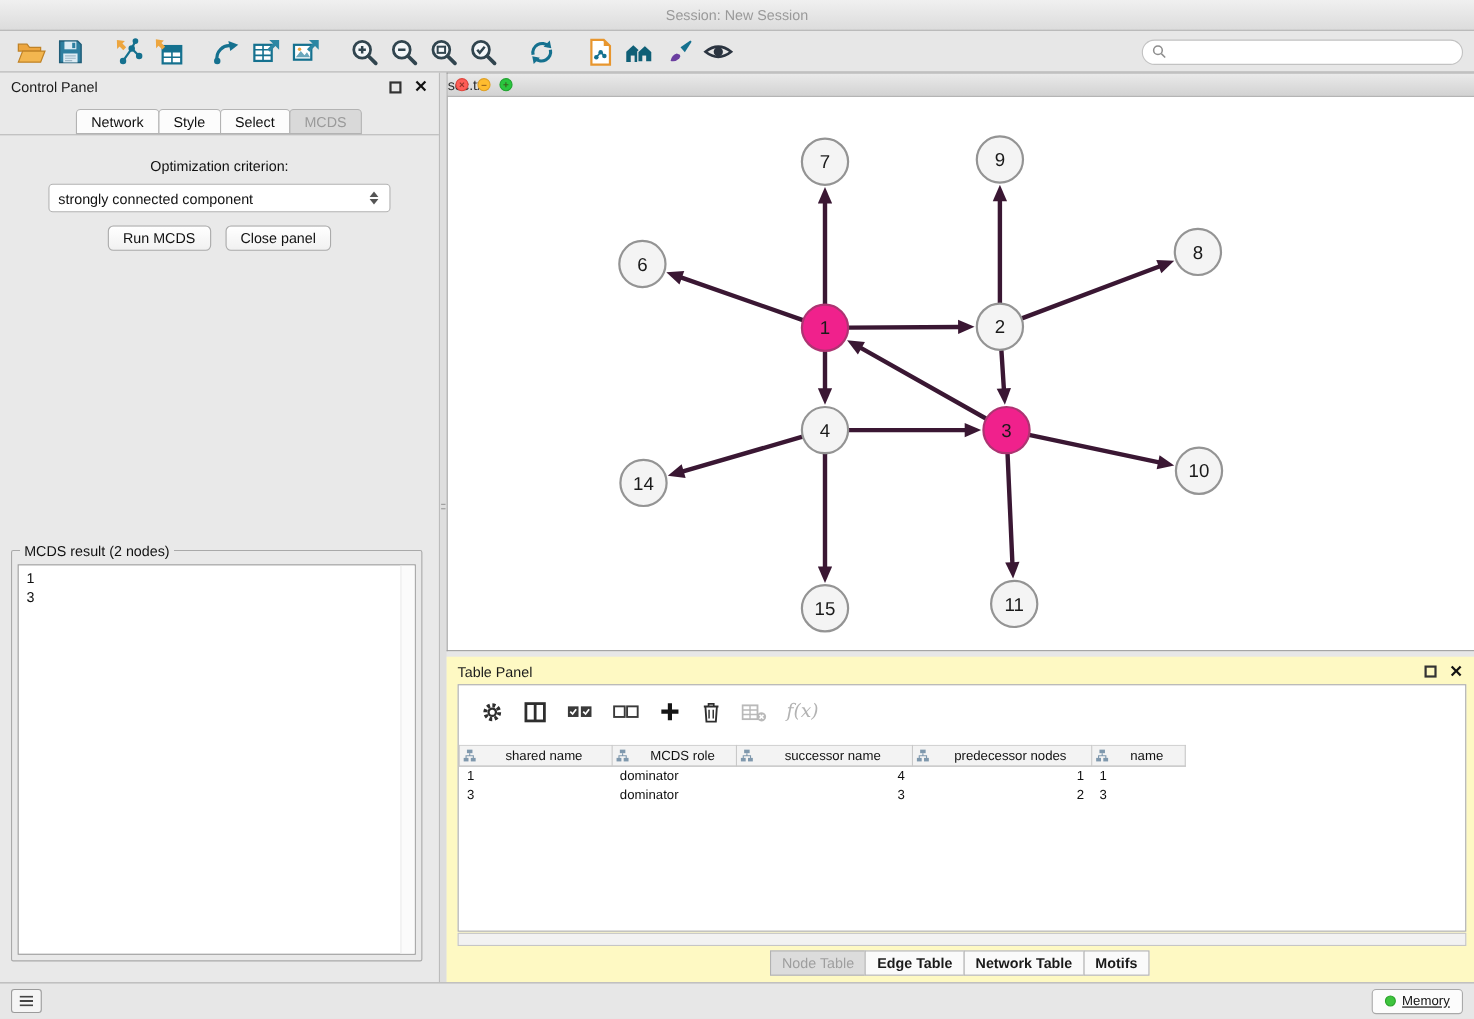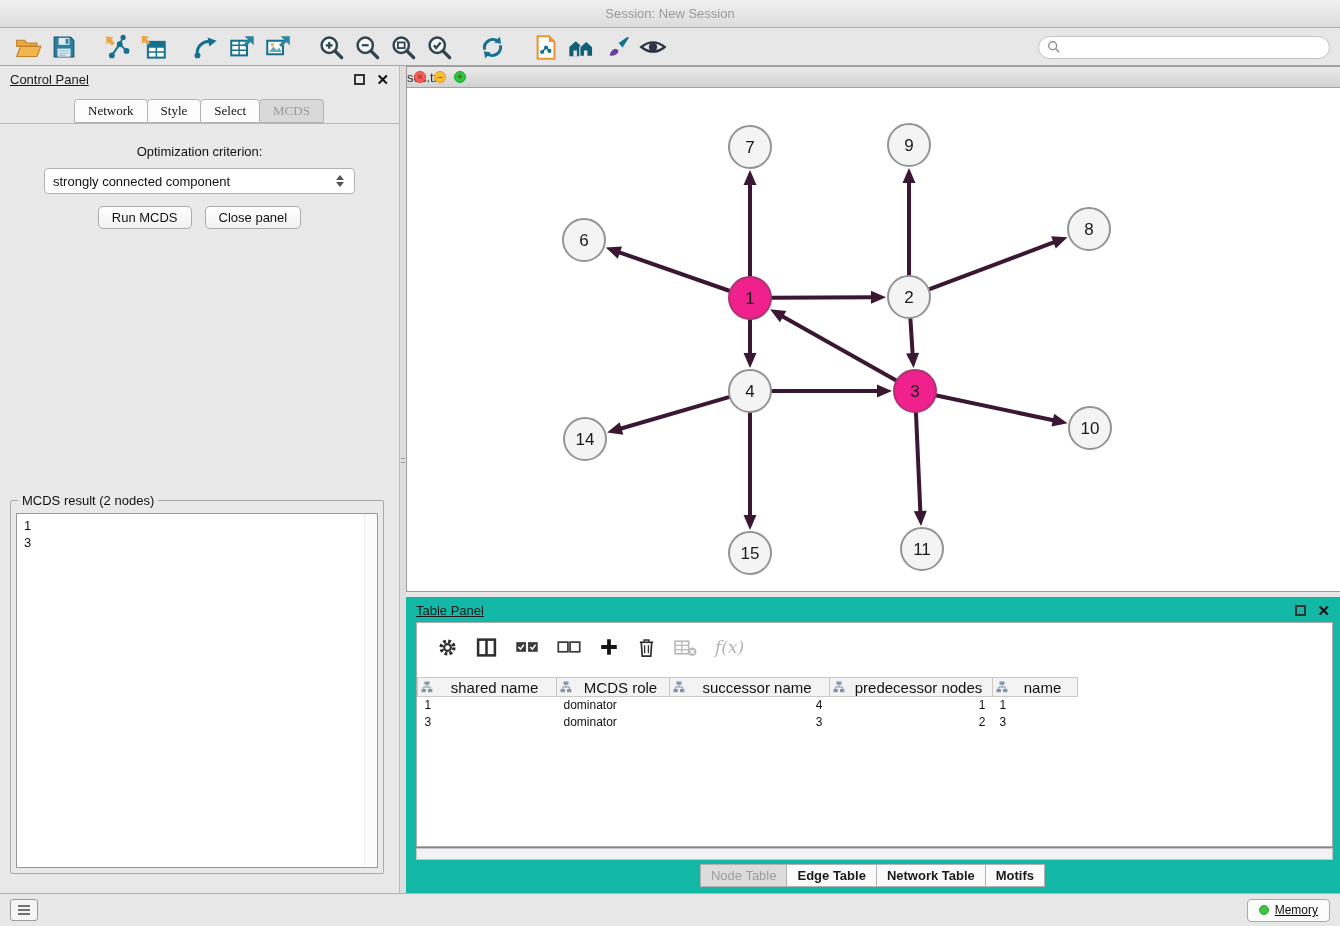--- a/index.html
+++ b/index.html
@@ -10,25 +10,25 @@
 .titlebar .title{position:absolute;left:0;right:0;top:0;line-height:28px;text-align:center;font-size:13px;color:#9a9a9a;}
 .toolbar{position:absolute;top:29px;left:0;right:0;height:37px;background:#e7e7e7;border-bottom:1px solid #a6a6a6;display:flex;align-items:center;padding:0 10px;}
 .tb-btn{height:32px;min-width:36px;display:flex;align-items:center;justify-content:center;}
 .gap{width:17px;}
 .search-box{margin-left:auto;width:292px;height:23px;background:#fff;border:1px solid #c2c2c2;border-radius:12px;display:flex;align-items:center;padding:0 8px;gap:5px;}
 .search-box input{border:none;outline:none;flex:1;font-size:13px;background:transparent;font-family:inherit;}
 
 
 .control-panel{position:absolute;left:0;top:66px;width:400px;bottom:33px;background:#e9e9e9;border-right:1px solid #bcbcbc;}
 .panel-header{height:27px;display:flex;align-items:center;padding:0 10px;font-size:13px;color:#1a1a1a;}
-.panel-header .ph-title{flex:1;text-decoration:underline;}
+.panel-header .ph-title{flex:1;}
 .float-btn{width:11px;height:11px;border:2px solid #333;margin-right:11px;background:transparent;}
 .close-btn{font-size:15px;font-weight:700;color:#111;line-height:1;}
 .cp-tabrow{display:flex;justify-content:center;padding-top:6px;border-bottom:1px solid #b9b9b9;}
-.cp-tab{padding:3px 13px;font-size:13px;background:#fcfcfc;border:1px solid #b3b3b3;margin-left:-1px;border-radius:4px 4px 0 0;color:#111;font-family:Liberation Serif, serif;}
+.cp-tab{padding:3px 13px;font-size:13px;background:#fcfcfc;border:1px solid #b3b3b3;margin-left:-1px;border-radius:4px 4px 0 0;color:#111;}
 .cp-tab.active{background:#d9d9d9;color:#9a9a9a;}
 .opt-label{text-align:center;font-size:13px;margin-top:20px;color:#111;}
 .dropdown{margin:9px 44px 0;height:23px;background:#fff;border:1px solid #b3b3b3;border-radius:4px;display:flex;align-items:center;padding:12px 8px;font-size:13px;gap:6px;}
 .dropdown .dd-value{flex:1;color:#111;}
 .stepper{display:flex;flex-direction:column;align-items:center;gap:2px;padding-right:2px;}
 .tri-up{width:0;height:0;border-left:4px solid transparent;border-right:4px solid transparent;border-bottom:5px solid #555;}
 .tri-down{width:0;height:0;border-left:4px solid transparent;border-right:4px solid transparent;border-top:5px solid #555;}
 .cp-buttons{display:flex;justify-content:center;gap:13px;margin-top:12px;}
 .btn{height:23px;padding:0 13px;background:linear-gradient(#ffffff,#f1f1f1);border:1px solid #ababab;border-radius:5px;font-size:13px;font-family:inherit;color:#111;}
 .result-box{position:absolute;left:10px;right:15px;top:427px;bottom:19px;border:1px solid #a9a9a9;border-radius:2px;padding:5px;background:transparent;}
@@ -45,28 +45,28 @@
 .nw-titlebar{position:relative;height:21px;background:linear-gradient(#eaeaea,#d2d2d2);border-bottom:1px solid #a2a2a2;display:flex;align-items:center;padding:0 7px;}
 .traffic{display:flex;gap:8px;z-index:2;}
 .light{width:12px;height:12px;border-radius:50%;display:flex;align-items:center;justify-content:center;font-size:9px;font-weight:700;color:rgba(70,25,10,.6);line-height:1;}
 .light.red{background:#fe5e57;border:1px solid #e0443c;}
 .light.yellow{background:#febc2f;border:1px solid #dfa023;}
 .light.green{background:#2ac63e;border:1px solid #1fa32f;}
 .nw-title{position:absolute;left:0;right:0;font-size:13px;color:#2c2c2c;z-index:1;}
 .graph-svg{position:absolute;left:0;top:22px;width:100%;height:503px;}
 
 
-.table-panel{position:absolute;left:406px;top:597px;right:0;bottom:33px;background:#14b8a6;}
+.table-panel{position:absolute;left:406px;top:597px;right:0;bottom:33px;background:#fef9c3;}
 .tp-body{position:absolute;left:10px;right:7px;top:25px;bottom:46px;background:#fff;border:1px solid #ababab;overflow:hidden;}
 .tp-toolbar{height:48px;display:flex;align-items:center;gap:18px;padding:0 20px;}
 .tpi{display:flex;align-items:center;justify-content:center;}
 .fx{font-family:"DejaVu Serif",serif;font-style:italic;font-size:17px;color:#b3b3b3;}
 .tbl-wrap{position:absolute;top:54px;left:0;right:0;bottom:0;overflow:hidden;}
 table{border-collapse:collapse;table-layout:fixed;}
-th{background:#f3f3f3;border:1px solid #c9c9c9;height:19px;font-weight:400;font-size:15px;padding:0 3px;}
+th{background:#f3f3f3;border:1px solid #c9c9c9;height:19px;font-weight:400;font-size:12px;padding:0 3px;}
 .hcell{display:flex;align-items:center;gap:3px;}
 .hcell span{flex:1;text-align:center;color:#111;}
 td{height:17px;padding:0 7px;font-size:12px;color:#111;white-space:nowrap;}
 .tp-hscroll{position:absolute;left:10px;right:7px;bottom:33px;height:12px;background:#f2f2f2;border:1px solid #c6c6c6;}
 .tp-tabs{position:absolute;left:0;right:0;bottom:6px;display:flex;justify-content:center;}
 .tp-tab{padding:3px 10px;font-size:13px;font-weight:700;color:#1a1a1a;background:#fafafa;border:1px solid #b2b2b2;margin-left:-1px;}
 .tp-tab.active{background:#dcdcdc;color:#9e9e9e;font-weight:400;}
 
 
 .statusbar{position:absolute;left:0;right:0;bottom:0;height:33px;background:#e7e7e7;border-top:1px solid #b0b0b0;display:flex;align-items:center;padding:0 10px;text-decoration:underline;}

